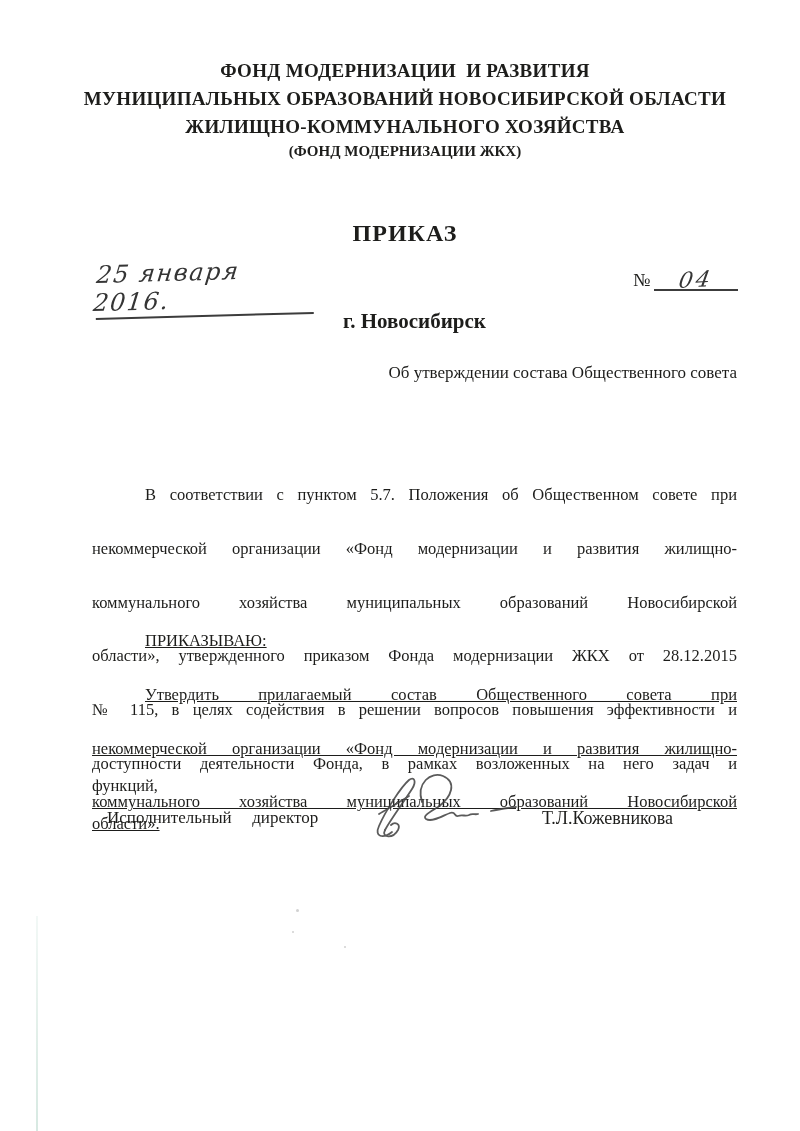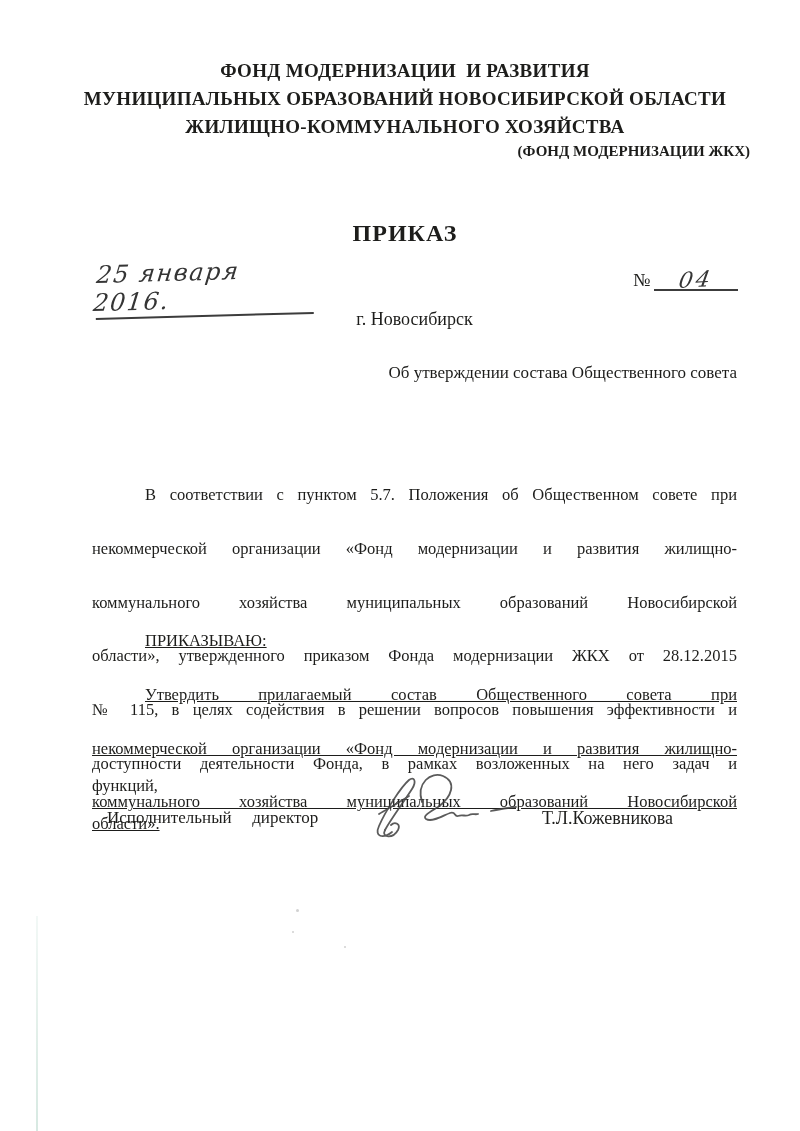--- a/index.html
+++ b/index.html
@@ -23,21 +23,21 @@
     text-align: center;
     font-weight: bold;
     font-size: 19px;
     line-height: 28px;
     letter-spacing: 0.3px;
   }
   .org-line { white-space: pre-wrap; }
   .org-short {
     position: absolute;
     top: 143px; left: 60px; width: 690px;
-    text-align: right;
+    text-align: center;
     font-weight: bold;
     font-size: 15px;
   }
 
   
   .doc-title {
     position: absolute;
     top: 220px; left: 60px; width: 690px;
     text-align: center;
     font-weight: bold;
@@ -85,21 +85,22 @@
     display: inline-block;
     transform: skewX(-12deg) rotate(-3deg);
     position: relative; top: 3px;
   }
 
   
   .city-line {
     position: absolute;
     top: 309px; left: 92px; width: 645px;
     text-align: center;
-    font-size: 18px;
+    font-size: 21px;
+    font-weight: bold;
   }
   .subject-line {
     position: absolute;
     top: 363px; left: 92px; width: 645px;
     text-align: right;
     font-size: 17px;
   }
 
   
   .body-block {

